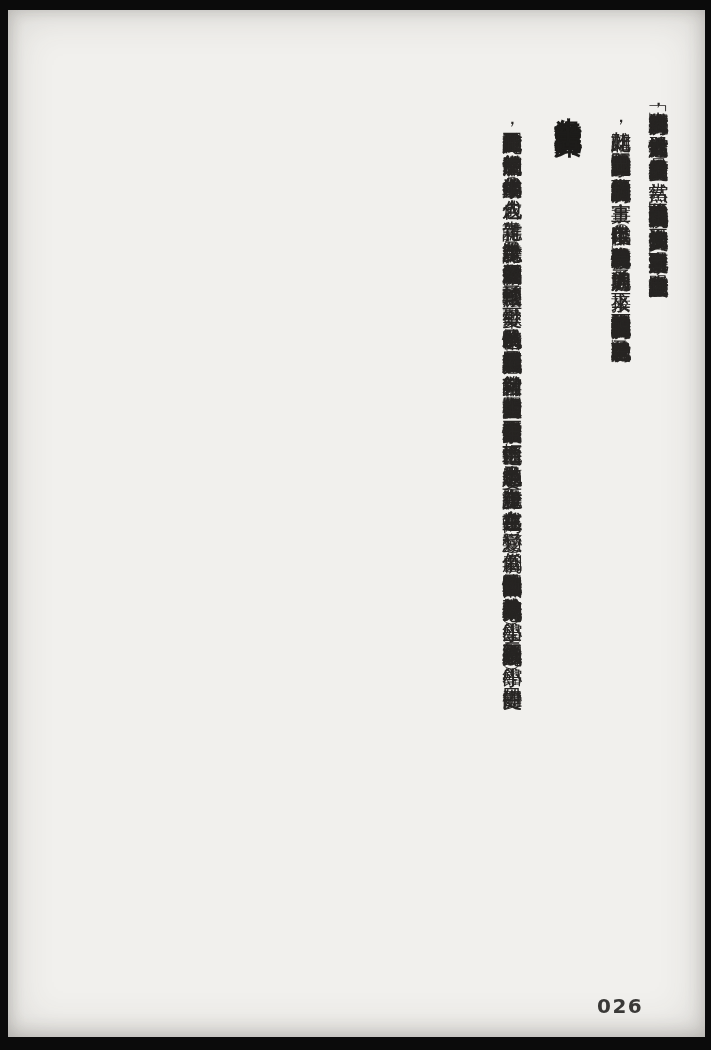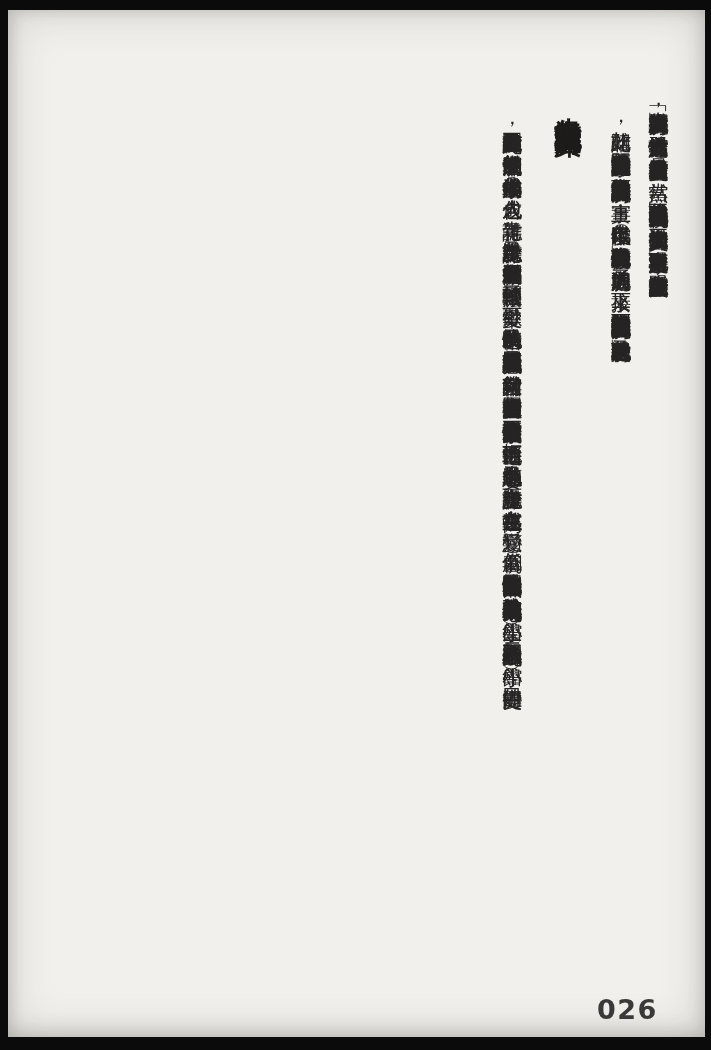--- a/index.html
+++ b/index.html
@@ -58,21 +58,21 @@
     letter-spacing: 1px;
     color: #1d1c1a;
   }
   .page-number {
     position: absolute;
     left: 589px;
     top: 984px;
     writing-mode: horizontal-tb;
     font-family: "DejaVu Sans", sans-serif;
     font-weight: bold;
-    font-size: 27px;
+    font-size: 20px;
     letter-spacing: 1.5px;
     color: #3a3937;
   }
 </style>
 </head>
 <body>
 
 <div class="scan-frame">
   <div class="book-page">
 

